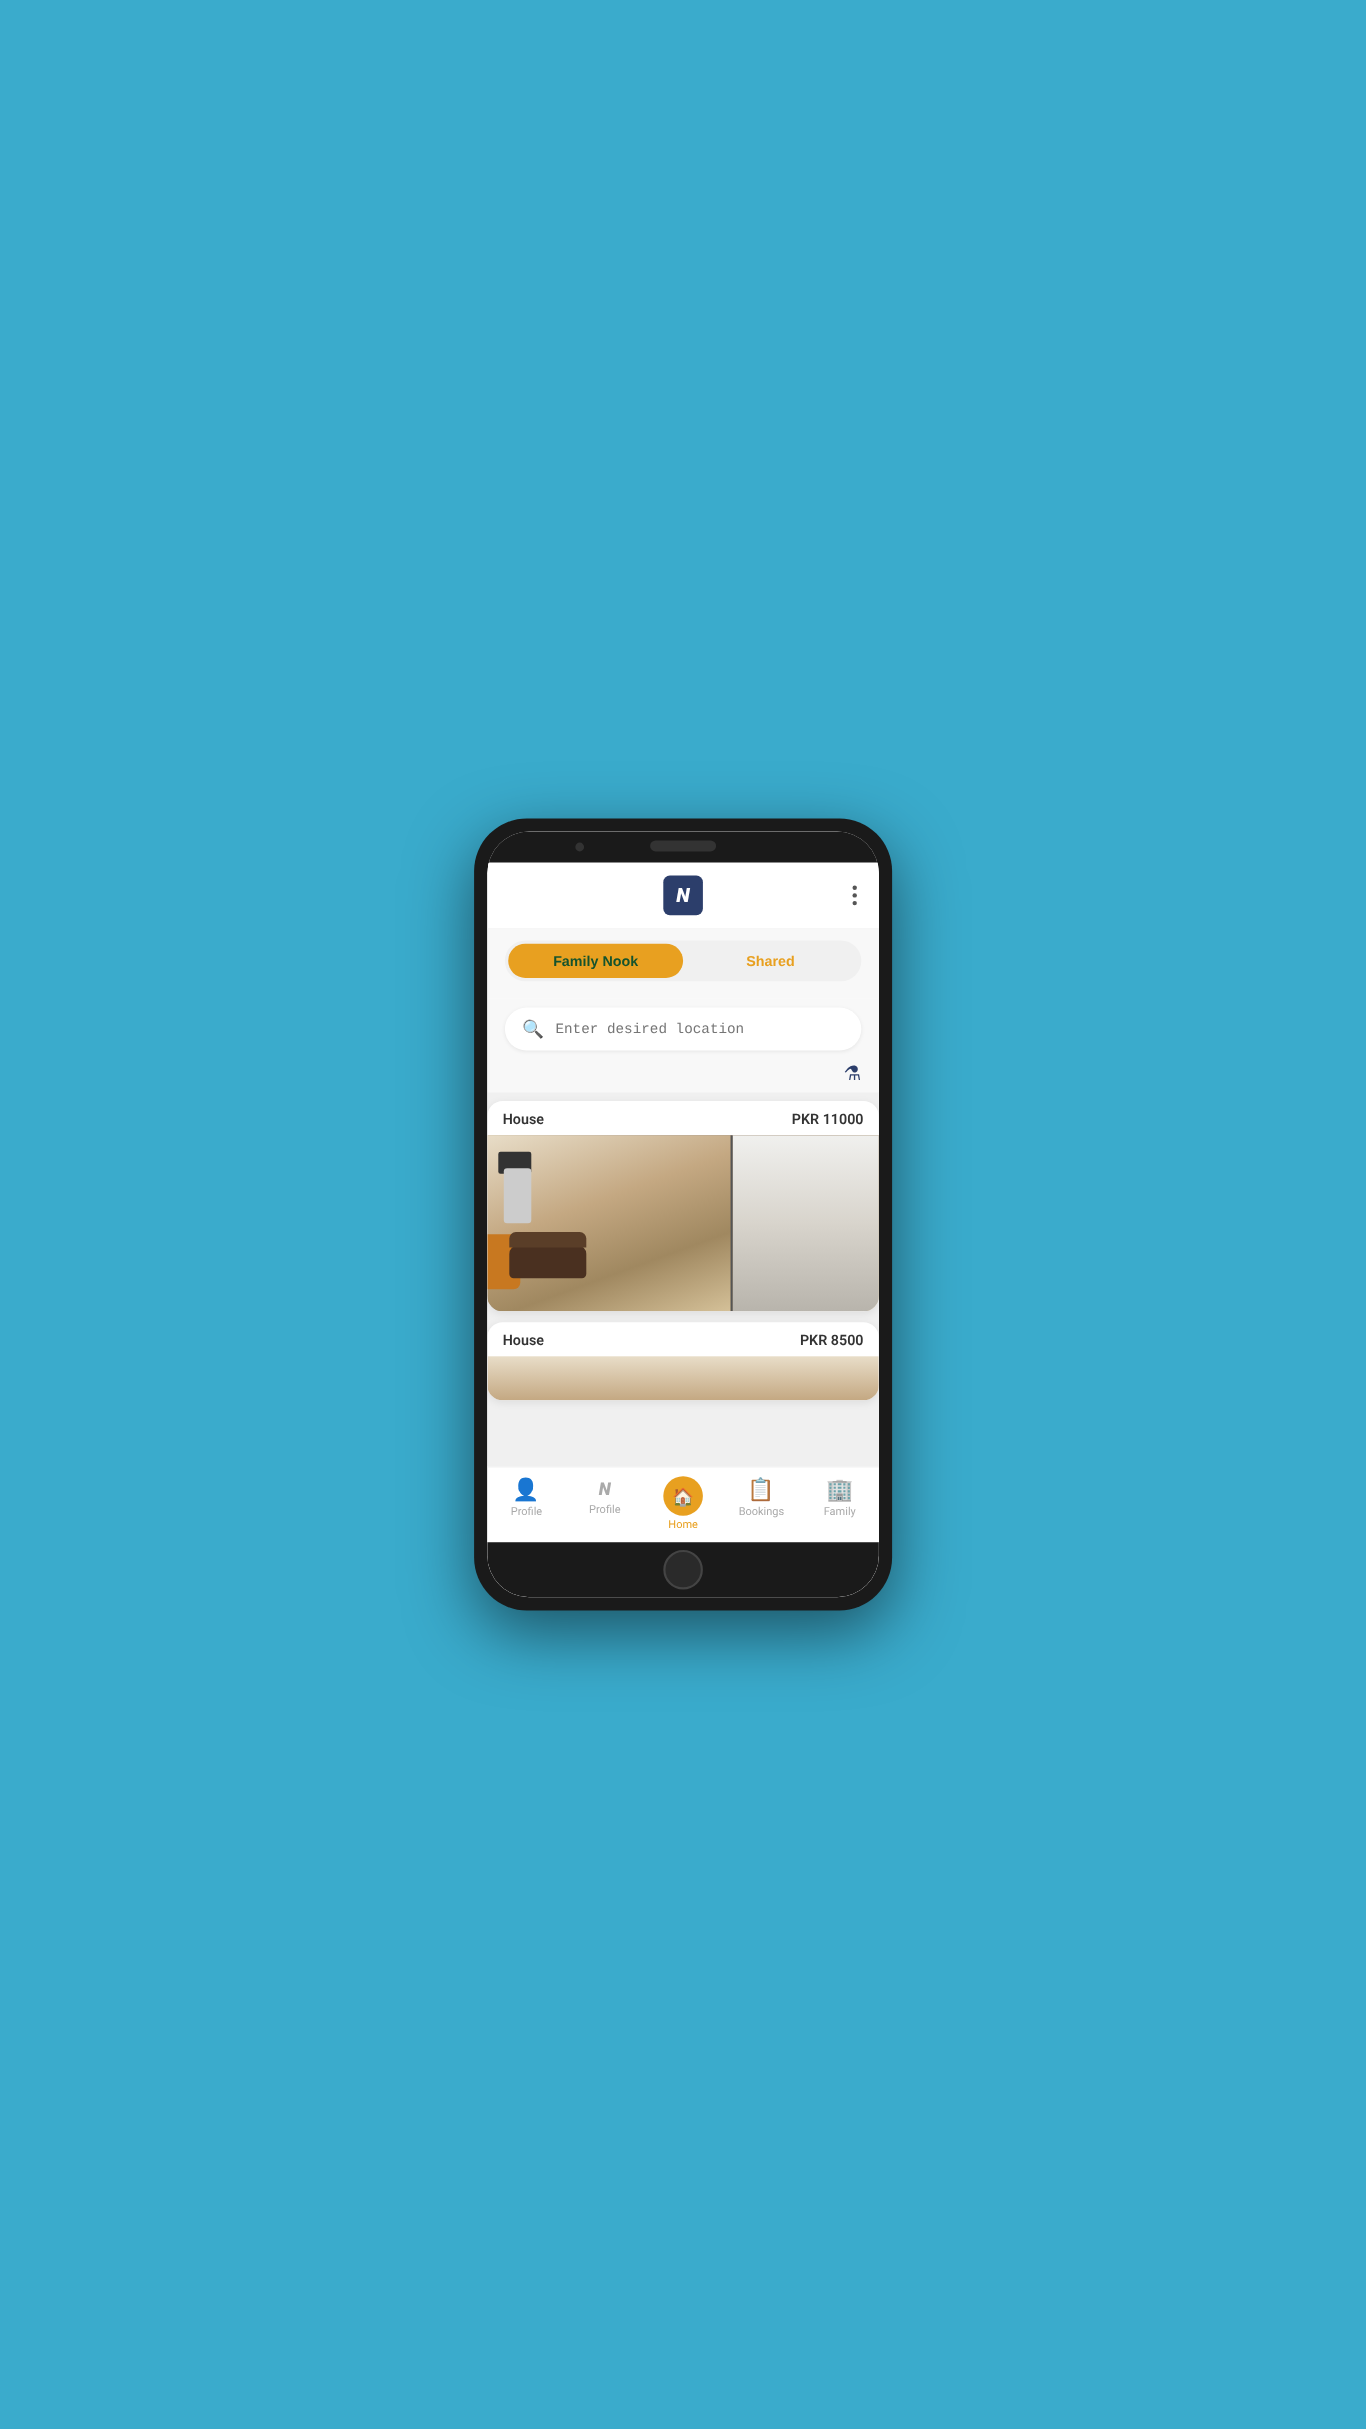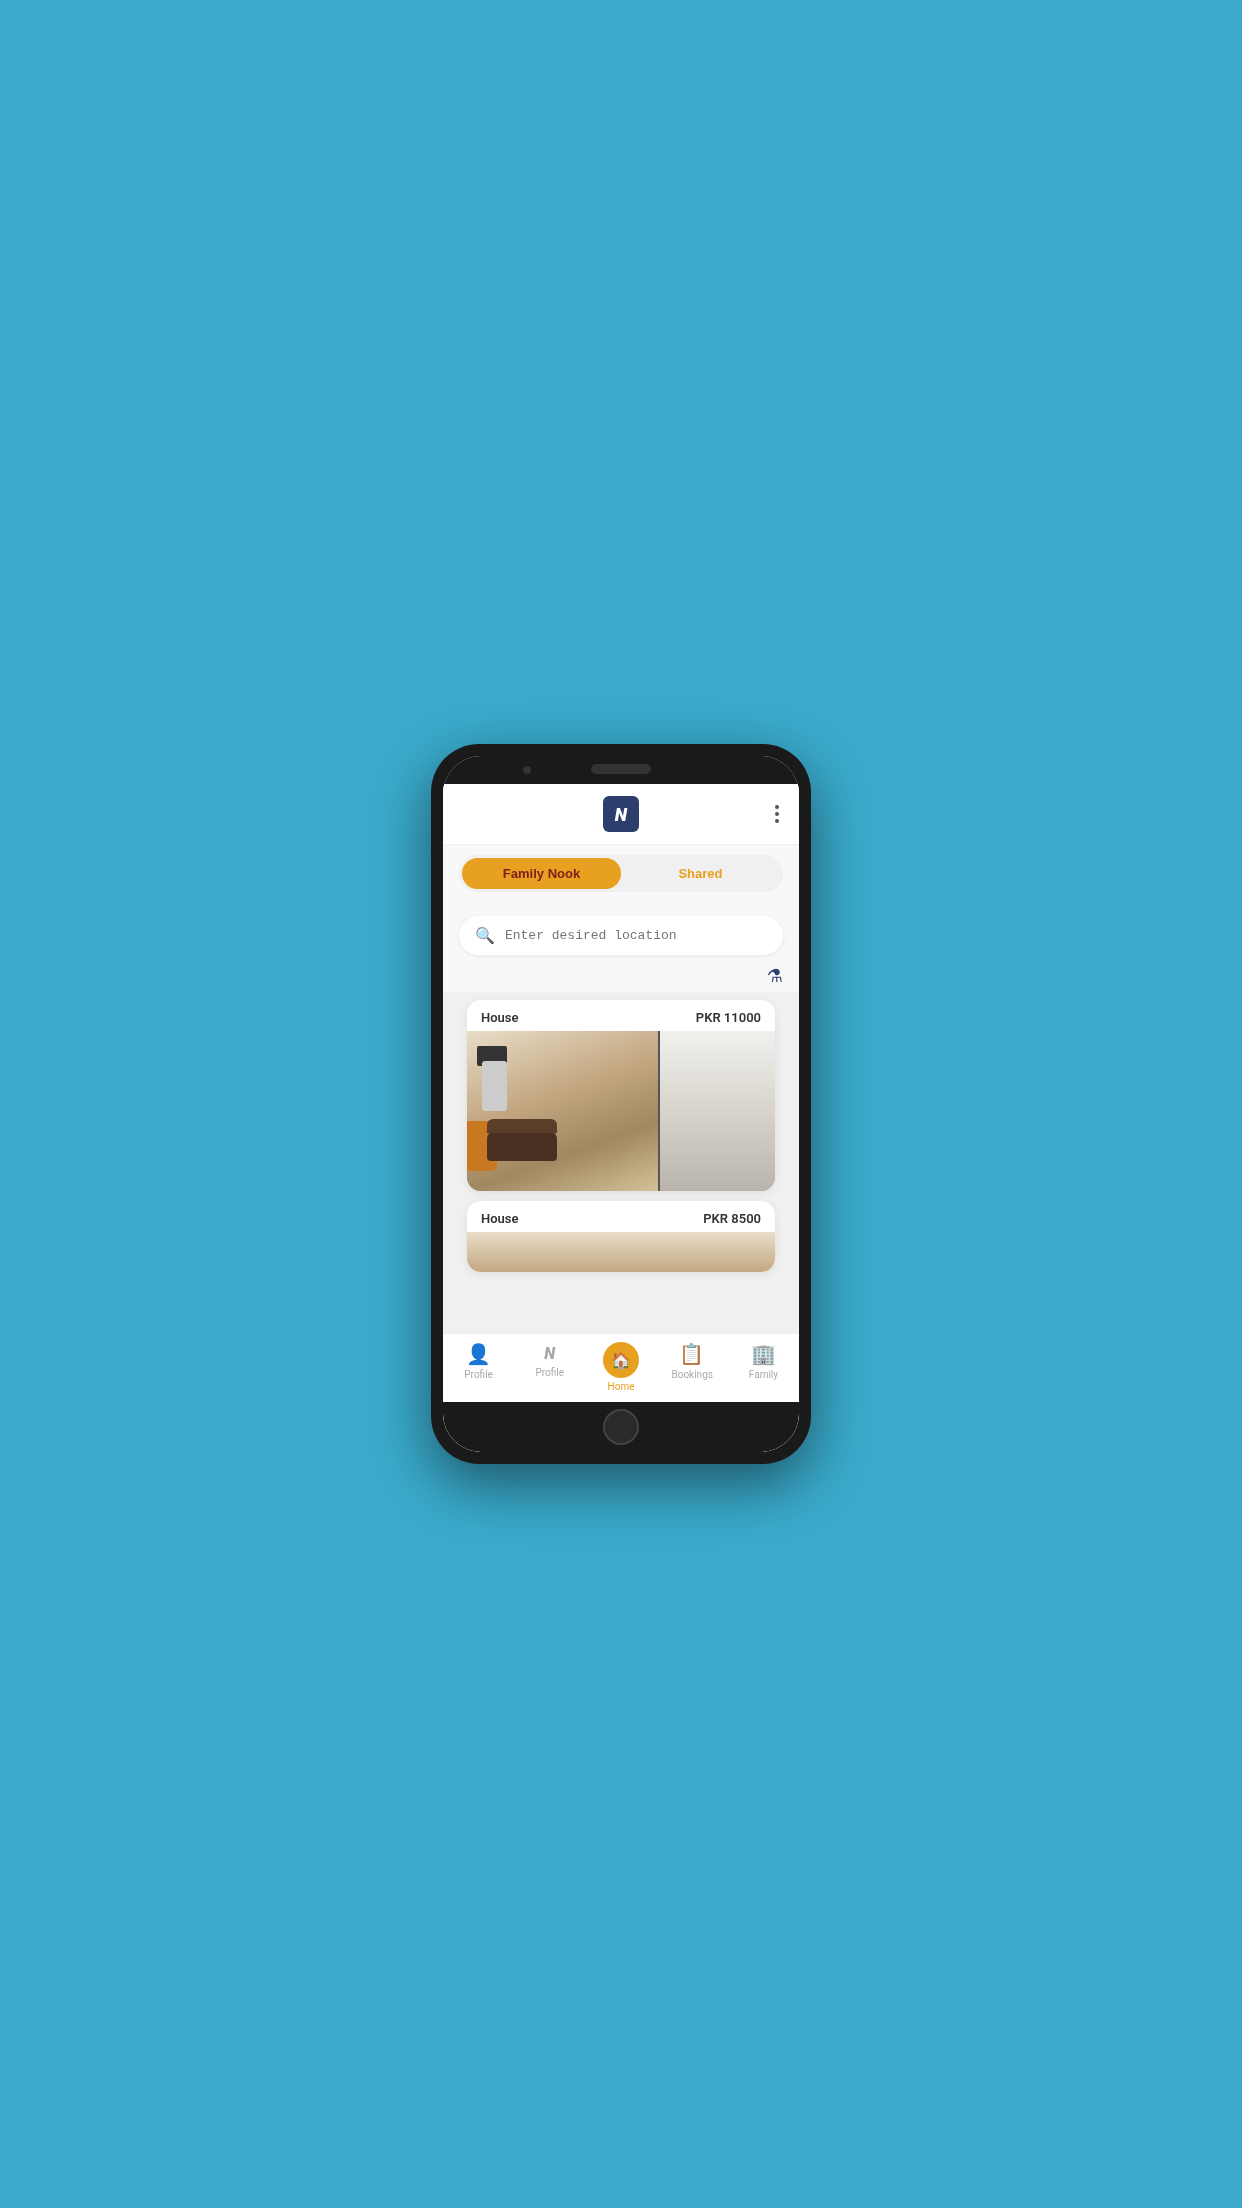--- a/index.html
+++ b/index.html
@@ -196,21 +196,21 @@
       border: none;
       border-radius: 22px;
       font-size: 13px;
       font-weight: 600;
       cursor: pointer;
       transition: all 0.2s;
     }
 
     .tab-btn.active {
       background: #e8a020;
-      color: #7f1d1d;
+      color: #14532d;
     }
 
     .tab-btn.inactive {
       background: transparent;
       color: #e8a020;
     }
 
     
     .search-area {
       padding: 8px 16px 4px;
@@ -256,21 +256,21 @@
     .filter-icon {
       color: #2c3e6b;
       font-size: 18px;
       cursor: pointer;
     }
 
     
     .listings {
       flex: 1;
       overflow-y: auto;
-      padding: 8px 24px;
+      padding: 8px 0;
       background: #f0f0f0;
     }
 
     .listing-card {
       background: white;
       border-radius: 14px;
       margin-bottom: 10px;
       overflow: hidden;
       box-shadow: 0 2px 8px rgba(0,0,0,0.08);
     }

